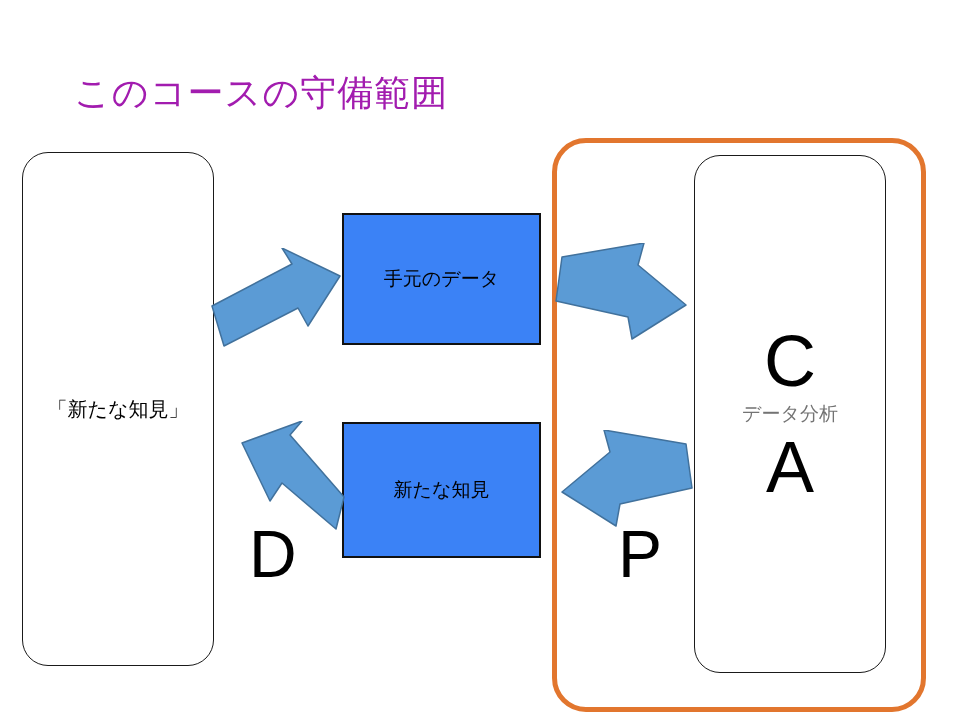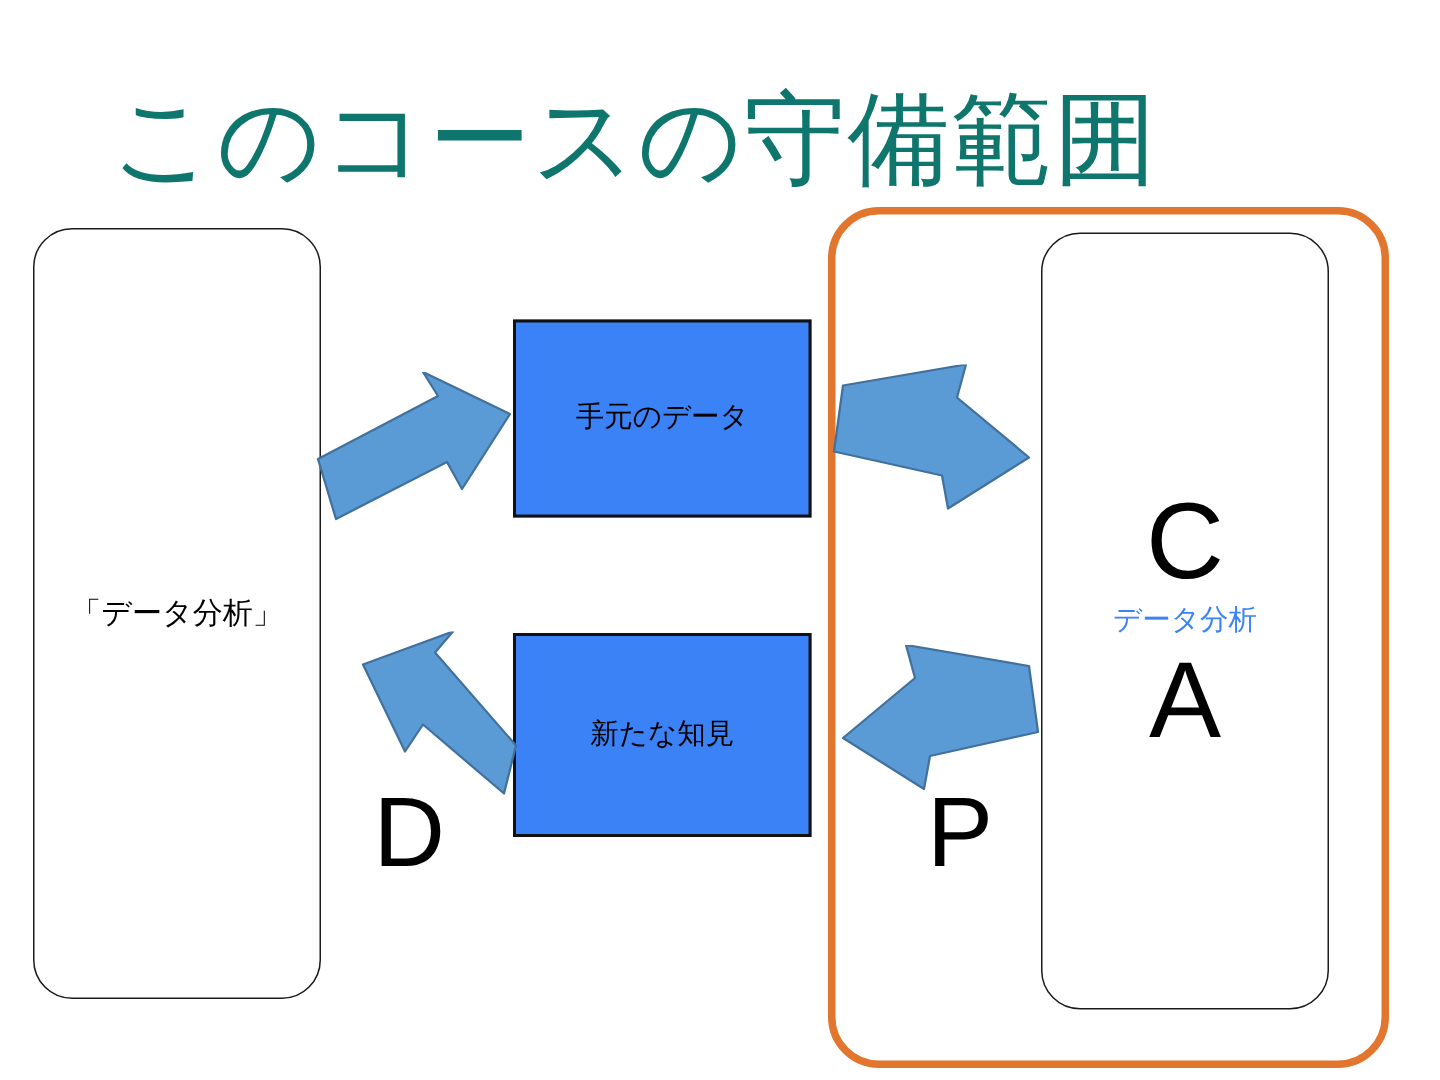--- a/index.html
+++ b/index.html
@@ -15,24 +15,24 @@
     overflow: hidden;
     font-family: "Liberation Sans", "DejaVu Sans", sans-serif;
     color: #000000;
   }
 
   
   #slide-title {
     position: absolute;
     left: 74px;
     top: 62px;
-    font-size: 68px;
+    font-size: 36px;
     line-height: 62px;
     letter-spacing: 1px;
-    color: #0f766e;
+    color: #a21caf;
     white-space: nowrap;
   }
 
   
   .rrect {
     position: absolute;
     box-sizing: border-box;
     background: #ffffff;
     border: 1.4px solid #1a1a1a;
     border-radius: 26px;
@@ -117,21 +117,21 @@
   }
   .big-letter {
     font-size: 72px;
     line-height: 76px;
     font-weight: 400;
     color: #000000;
   }
   #analysis-subtitle {
     font-size: 19px;
     line-height: 30px;
-    color: #3b82f6;
+    color: #737373;
   }
 
   
   .pdca-letter {
     position: absolute;
     font-size: 66px;
     line-height: 66px;
     color: #000000;
   }
   #letter-d { left: 249px; top: 521px; }
@@ -152,21 +152,21 @@
 <body>
 
 <div id="slide">
 
   <div id="slide-title">このコースの守備範囲</div>
 
   <div id="scope-frame"></div>
 
   <div class="rrect" id="box-real-world">
     <div class="box-text">
-      <div>「データ分析」</div>
+      <div>「新たな知見」</div>
     </div>
   </div>
 
   <div class="rect" id="box-at-hand">
     <div class="box-text">手元のデータ</div>
   </div>
 
   <div class="rect" id="box-new-insight">
     <div class="box-text">新たな知見</div>
   </div>

